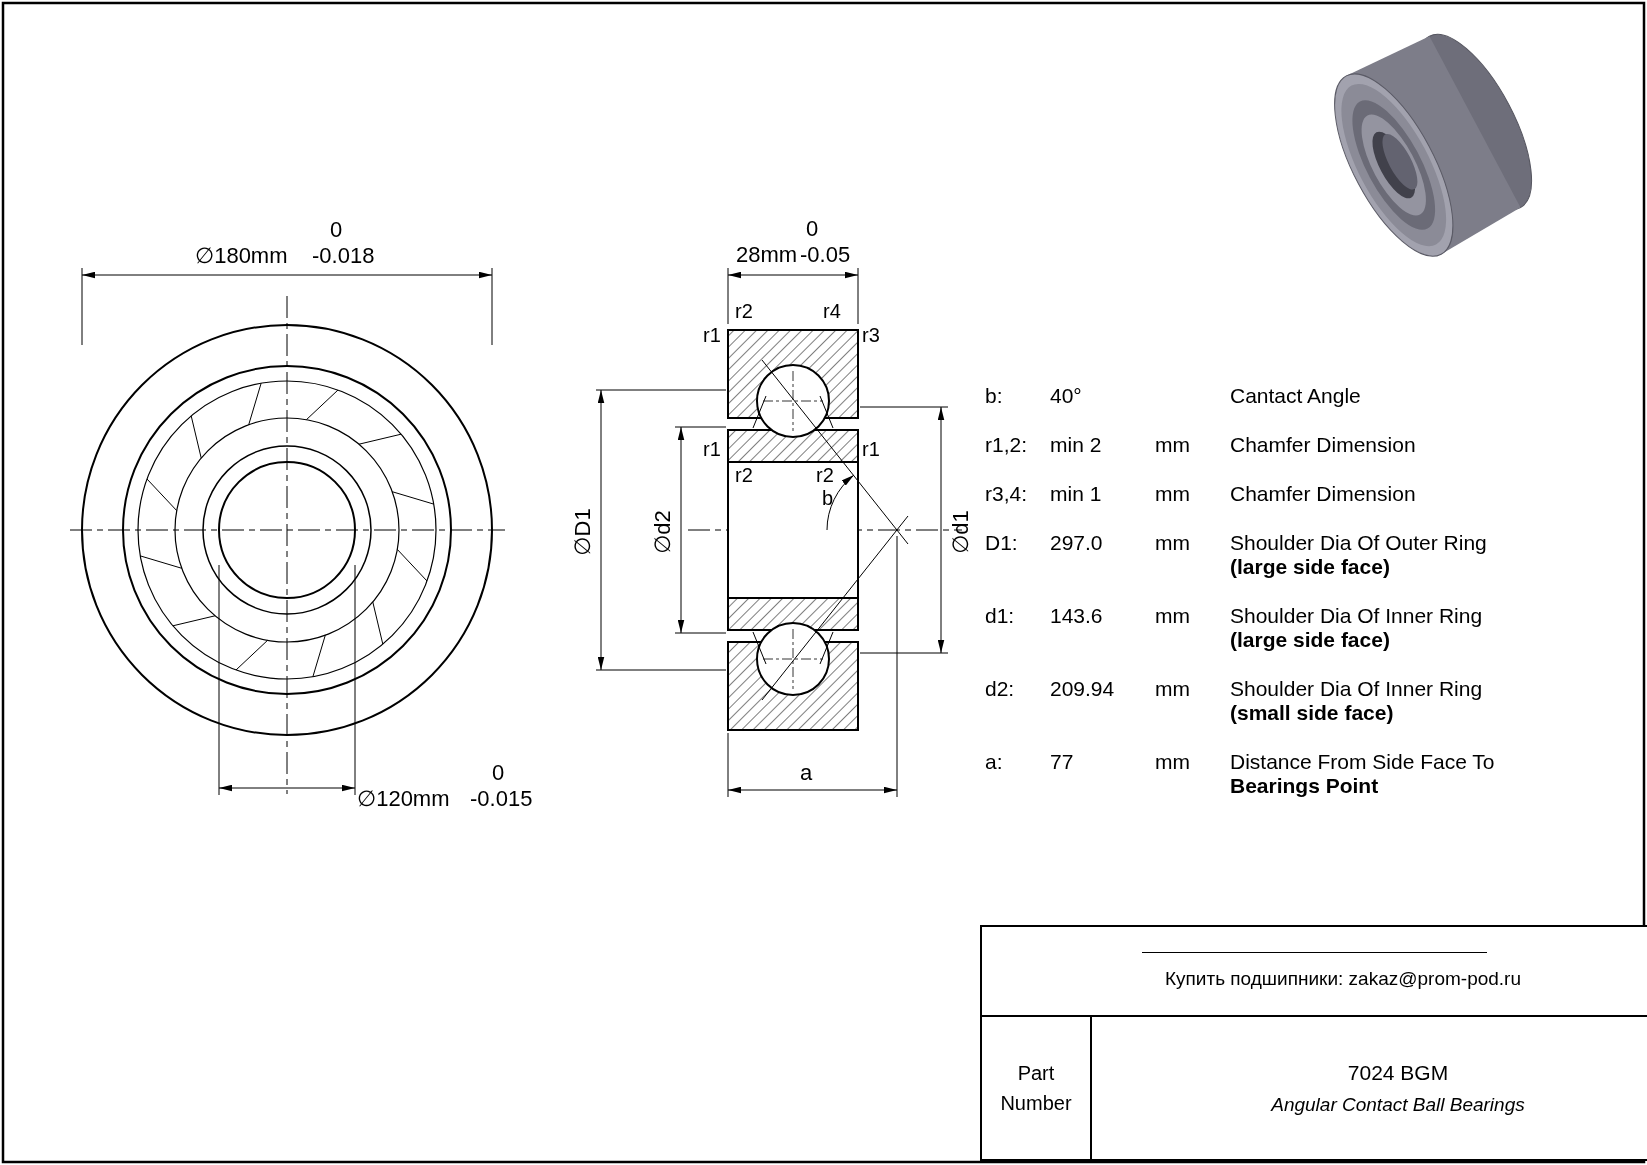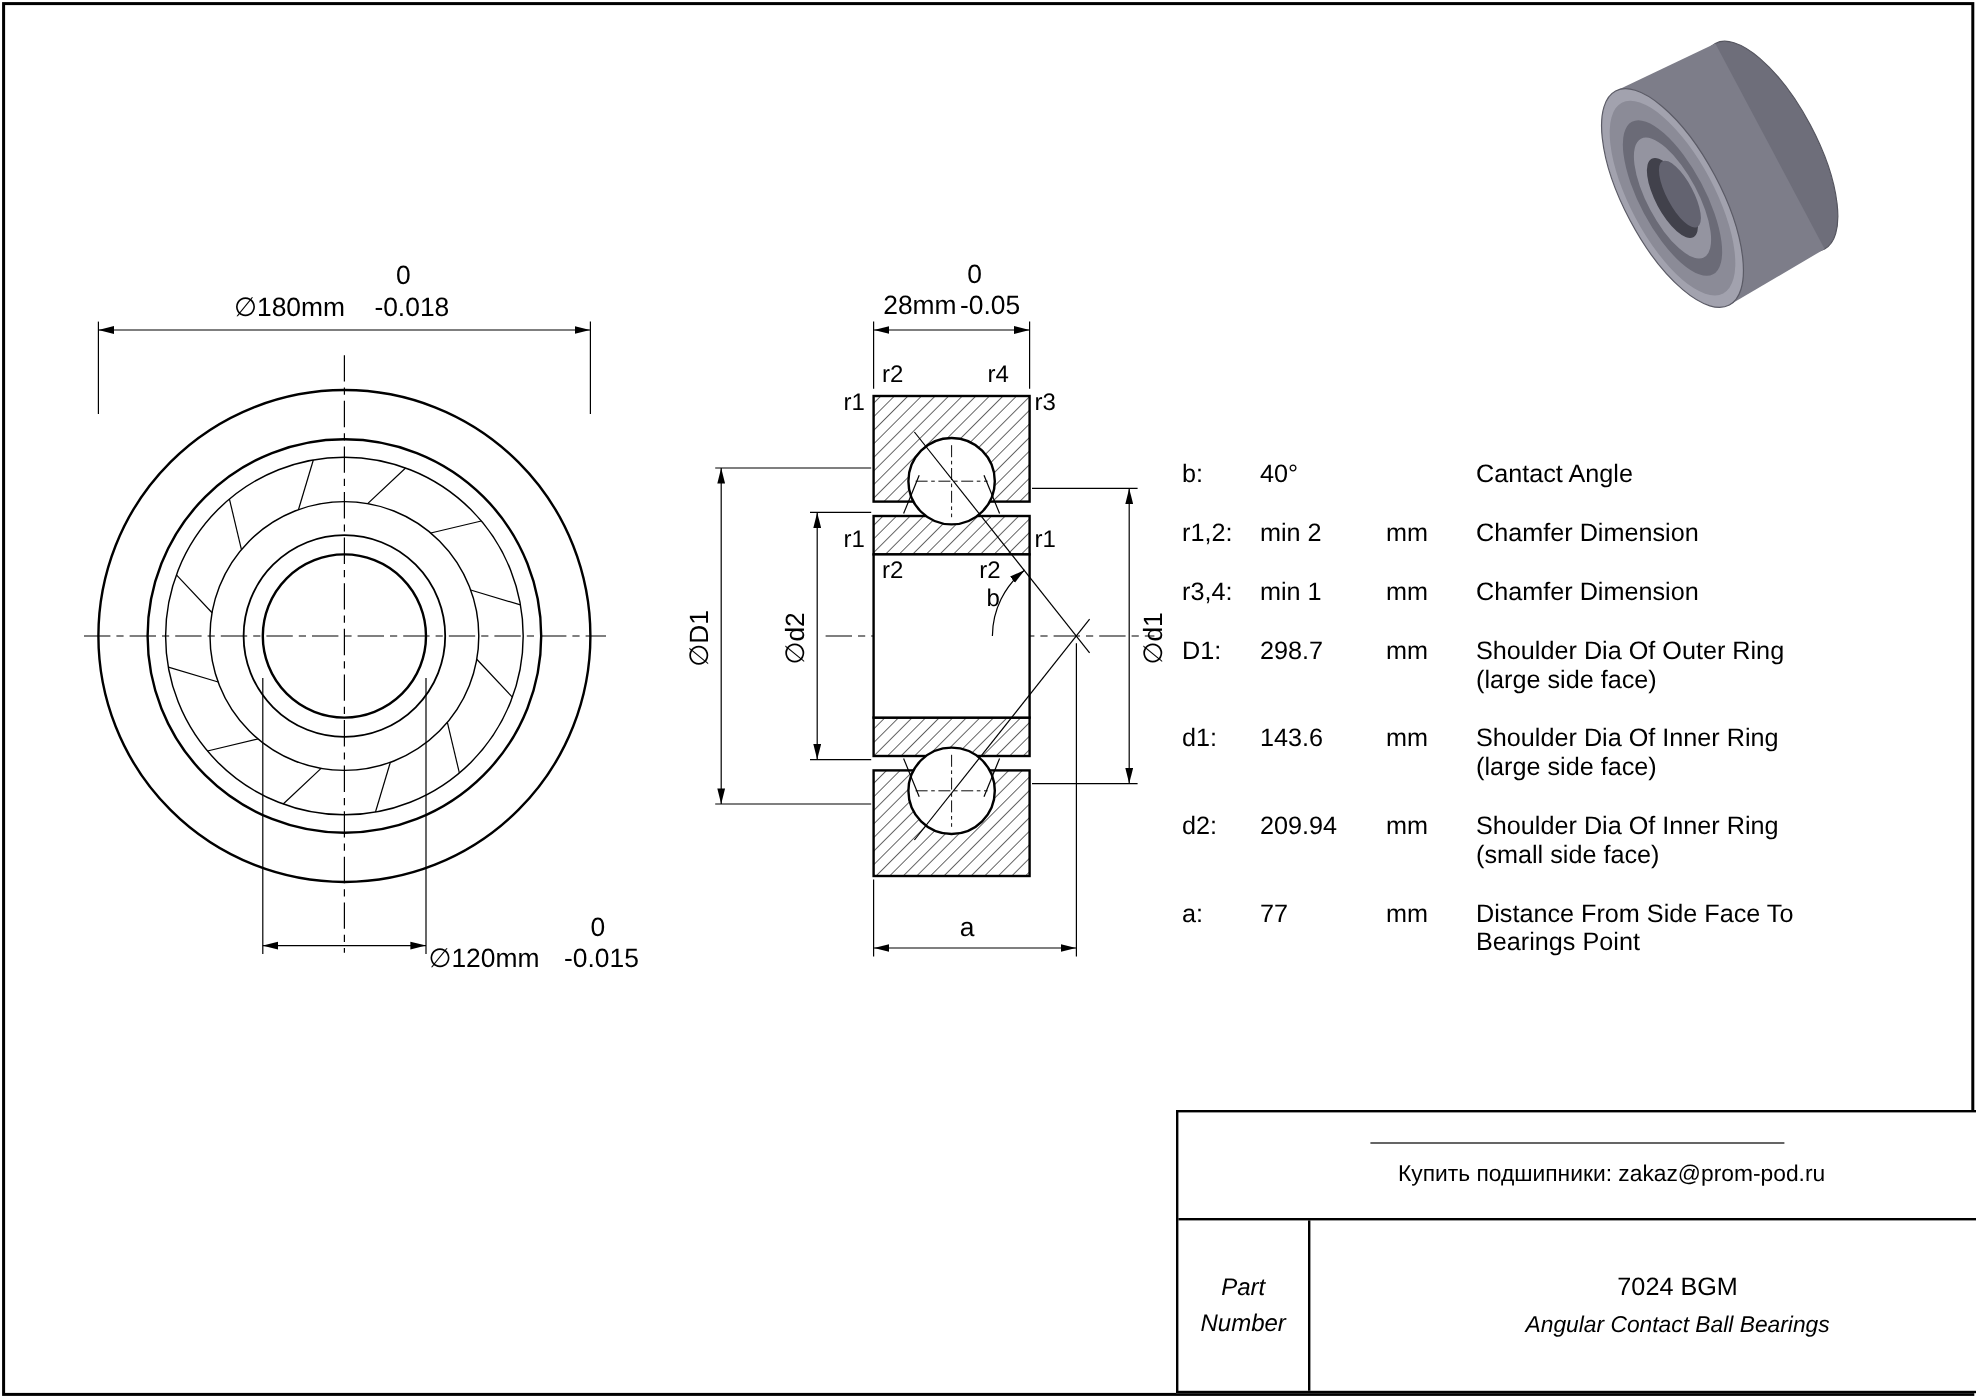--- a/index.html
+++ b/index.html
@@ -15,37 +15,37 @@
 
   
   .spec-table { position:absolute; left:985px; top:384px; width:655px; font-size:21px; }
   .spec-row { display:flex; align-items:flex-start; line-height:1.15; }
   .spec-row.h1 { height:49px; }
   .spec-row.h2 { height:73px; }
   .sp-sym  { width:65px;  }
   .sp-val  { width:105px; }
   .sp-unit { width:75px;  }
   .sp-desc { flex:1; }
-  .sp-desc .d2 { display:block; }
+  .sp-desc .d2 { display:block;font-weight:bold; }
 
   
   .title-block {
     position:absolute; left:980px; top:925px; width:726px; height:236px;
     border:2px solid #000; display:flex; flex-direction:column; background:#fff;
   }
   .tb-top {
     height:90px; border-bottom:2px solid #000; position:relative;
     display:flex; align-items:center; justify-content:center;
   }
   .tb-rule { position:absolute; top:25px; left:160px; width:345px; height:1px; background:#000; }
   .tb-contact { font-size:19px; margin-top:16px; }
   .tb-bottom { flex:1; display:flex; }
   .tb-part-label {
     width:110px; border-right:2px solid #000; display:flex; align-items:center;
-    justify-content:center; text-align:center; font-size:20px; padding:0 2px; line-height:1.5;font-style:italic;
+    justify-content:center; text-align:center; font-size:20px; padding:0 2px; line-height:1.5;
   }
   .tb-part-info { flex:1; display:flex; flex-direction:column; align-items:center; justify-content:center; gap:9px;border-radius:22px; }
   .tb-part-number { font-size:21px; }
   .tb-part-type { font-size:19px;font-style:italic; }
 </style>
 </head>
 <body>
 
 <div class="page">
 
@@ -216,21 +216,21 @@
       <span class="sp-desc"><span>Chamfer Dimension</span><span class="d2"></span></span>
     </div>
     <div class="spec-row h1">
       <span class="sp-sym">r3,4:</span>
       <span class="sp-val">min 1</span>
       <span class="sp-unit">mm</span>
       <span class="sp-desc"><span>Chamfer Dimension</span><span class="d2"></span></span>
     </div>
     <div class="spec-row h2">
       <span class="sp-sym">D1:</span>
-      <span class="sp-val">298.7</span>
+      <span class="sp-val">297.0</span>
       <span class="sp-unit">mm</span>
       <span class="sp-desc"><span>Shoulder Dia Of Outer Ring</span><span class="d2">(large side face)</span></span>
     </div>
     <div class="spec-row h2">
       <span class="sp-sym">d1:</span>
       <span class="sp-val">143.6</span>
       <span class="sp-unit">mm</span>
       <span class="sp-desc"><span>Shoulder Dia Of Inner Ring</span><span class="d2">(large side face)</span></span>
     </div>
     <div class="spec-row h2">

